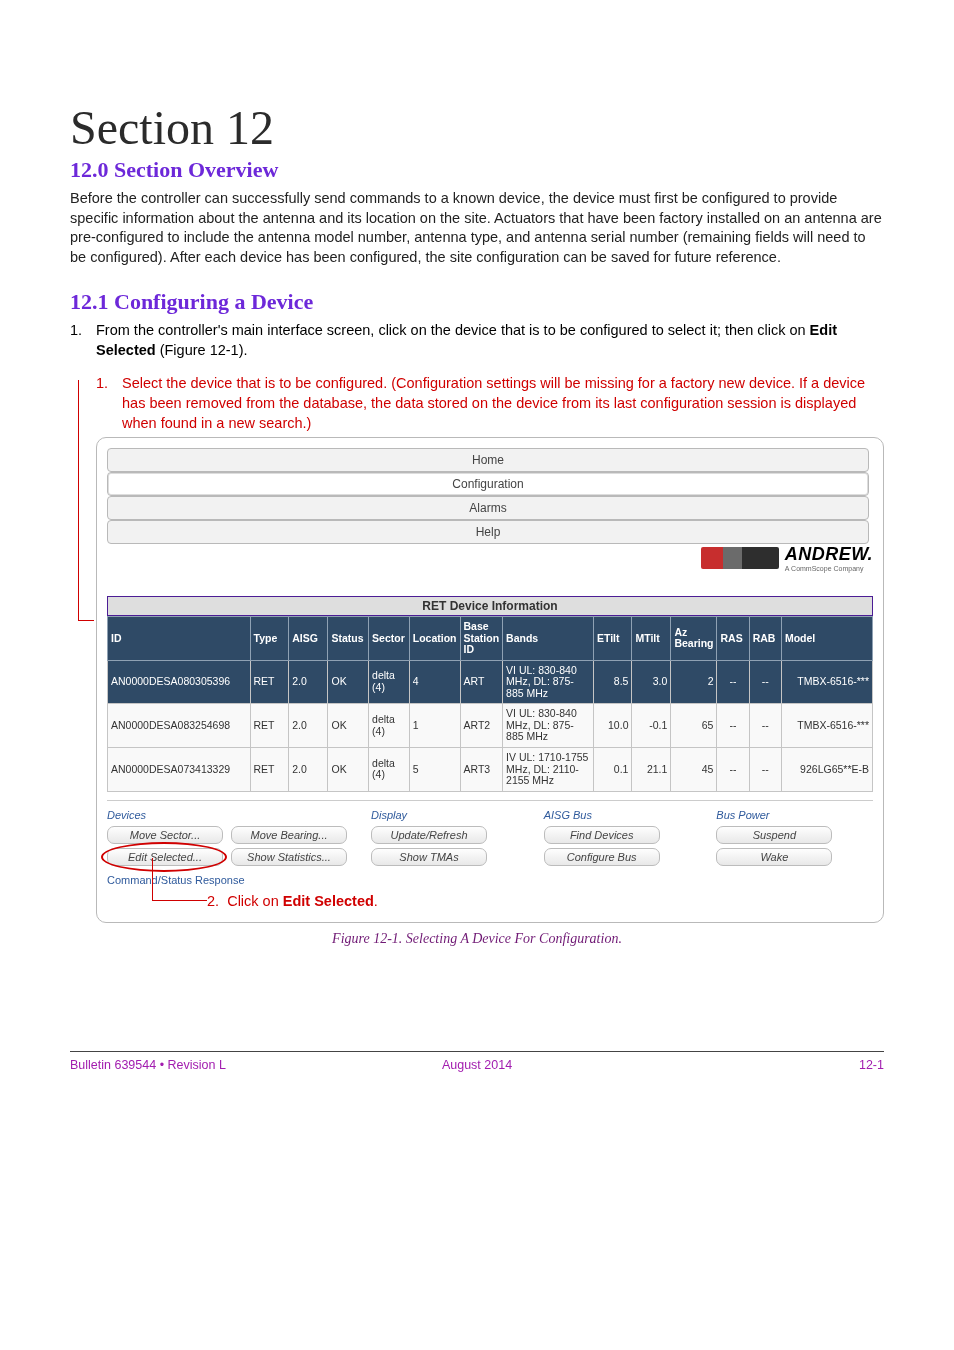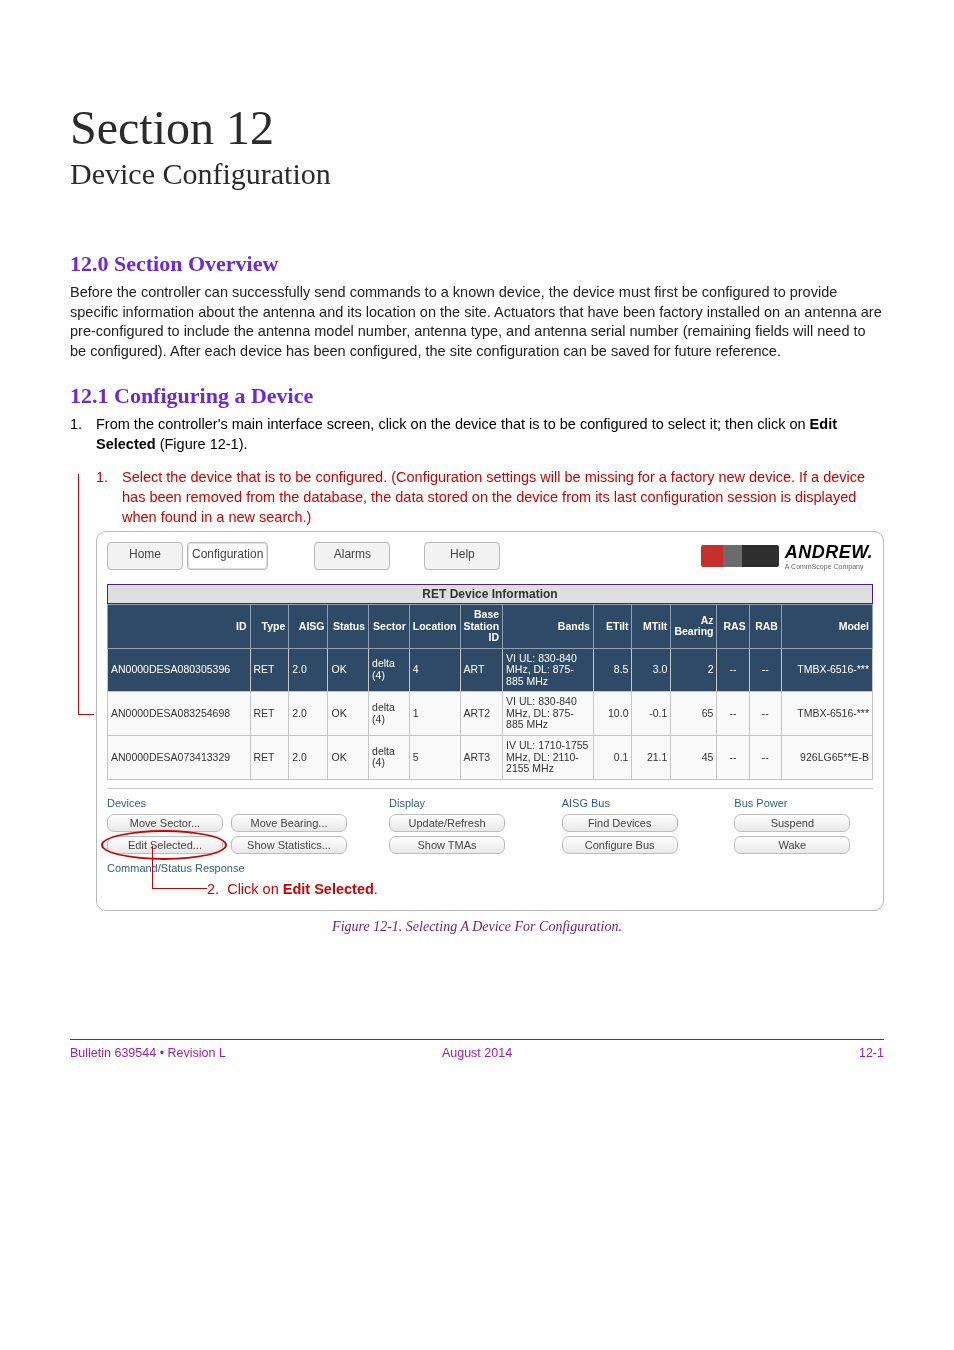--- a/index.html
+++ b/index.html
@@ -77,20 +77,22 @@
     border: 1px solid #b9b9b9;
     border-radius: 10px;
     padding: 10px 10px 12px 10px;
     margin-top: 4px;
   }
 
   .topbar {
     display: flex;
     align-items: stretch;
     gap: 0;
+    margin-bottom: 10px;
+    flex-direction: column;
   }
   .tab {
     font-size: 12px;
     padding: 4px 4px;
     border: 1px solid #b9b9b9;
     border-radius: 4px;
     background: #f2f2f2;
     margin-right: 4px;
     min-width: 66px;
     text-align: center;
@@ -129,21 +131,21 @@
     padding: 2px 0;
     color: #333;
   }
   .ret-table { width: 100%; border-collapse: collapse; font-size: 10.5px; }
   .ret-table th {
     background: #2f4a66;
     color: #fff;
     font-weight: bold;
     padding: 4px 3px;
     border: 1px solid #8fa1b3;
-    text-align: right;
+    text-align: left;
     line-height: 1.1;
   }
   .ret-table td {
     border: 1px solid #c5c5c5;
     padding: 4px 3px;
     text-align: left;
     line-height: 1.1;
     color: #333;
     background: #f9f9f9;
   }
@@ -154,21 +156,21 @@
   .ret-table td.center, .ret-table th.center { text-align: center; }
   .ret-table td.right { text-align: right; }
   .col-id { width: 140px; }
   .col-small { width: 34px; }
   .col-xs { width: 26px; }
   .col-bands { width: 98px; }
   .col-model { width: 90px; }
 
   .hr-thin { height: 1px; background: #ccc; margin: 8px 0; }
 
-  .lower-panels { display: flex; gap: 34px; font-size: 11px; }
+  .lower-panels { display: flex; gap: 16px; font-size: 11px; font-style: italic; }
   .lp-group { flex: 1; }
   .lp-title { color: #2f5a9c; font-size: 11px; margin-bottom: 3px; }
   .lp-btn {
     display: inline-block;
     border: 1px solid #bcbcbc;
     background: linear-gradient(#fefefe, #e8e8e8);
     border-radius: 7px;
     padding: 2px 14px;
     font-size: 11px;
     color: #444;
@@ -206,21 +208,20 @@
   .footer { display: flex; font-size: 12.5px; color: #a21caf; padding-bottom: 30px;}
   .footer .left { flex: 1; }
   .footer .center { flex: 1; text-align: center; }
   .footer .right { flex: 1; text-align: right; }
 </style>
 </head>
 <body>
 
 <div class="page">
   <h1 class="section-number">Section 12</h1>
-  <h2 class="section-title">Device Configuration</h2>
 
   <h3 class="subhead">12.0 Section Overview</h3>
   <p class="body-text">Before the controller can successfully send commands to a known device, the device must first be configured to provide specific information about the antenna and its location on the site. Actuators that have been factory installed on an antenna are pre-configured to include the antenna model number, antenna type, and antenna serial number (remaining fields will need to be configured). After each device has been configured, the site configuration can be saved for future reference.</p>
 
   <h3 class="subhead">12.1 Configuring a Device</h3>
   <div class="num-para">
     <div class="n">1.</div>
     <div class="t">
       <span>From the controller's main interface screen, click on the device that is to be configured to select it; then click on </span><span class="bold">Edit Selected</span><span> (Figure 12-1).</span>
     </div>

